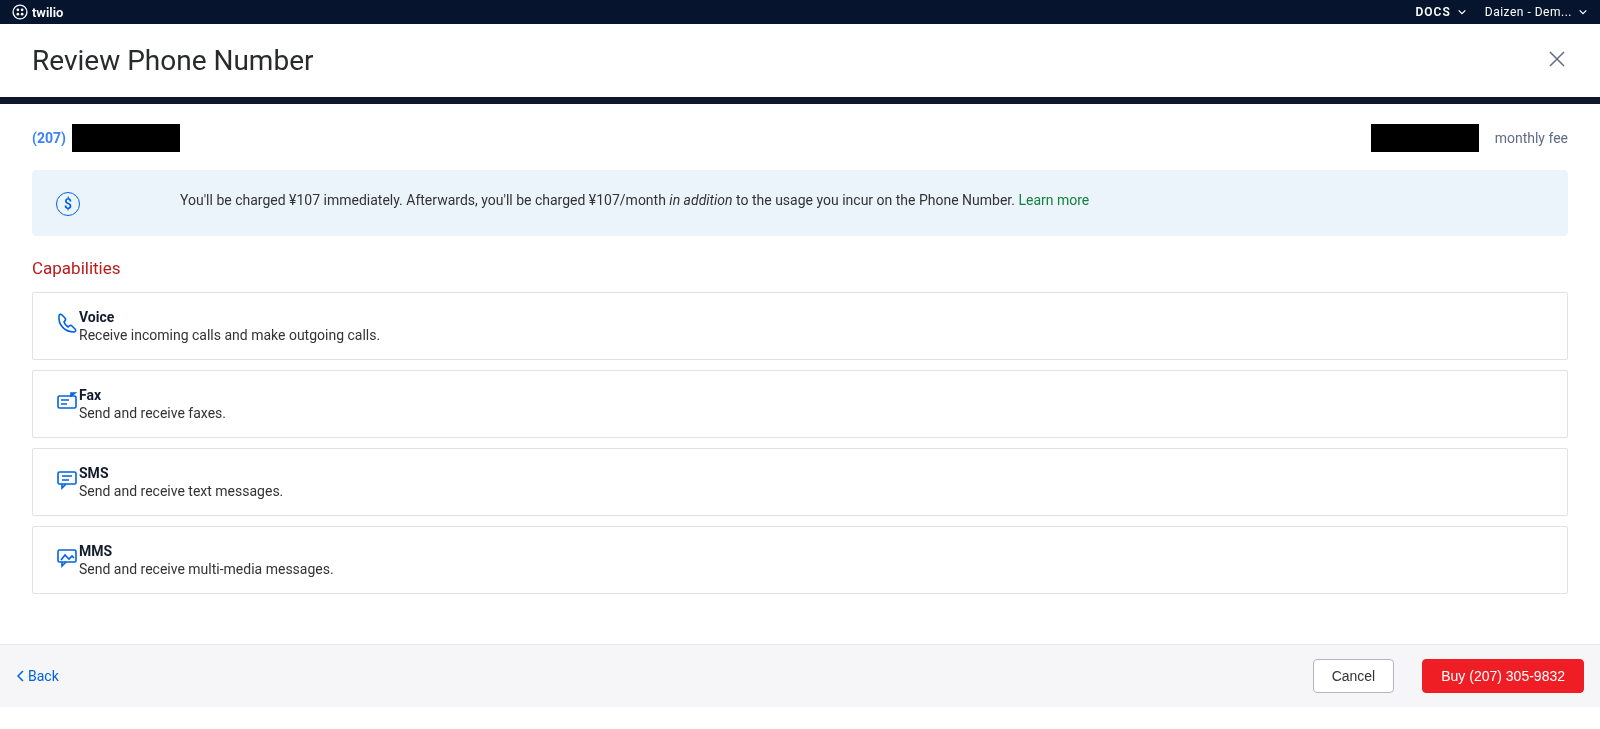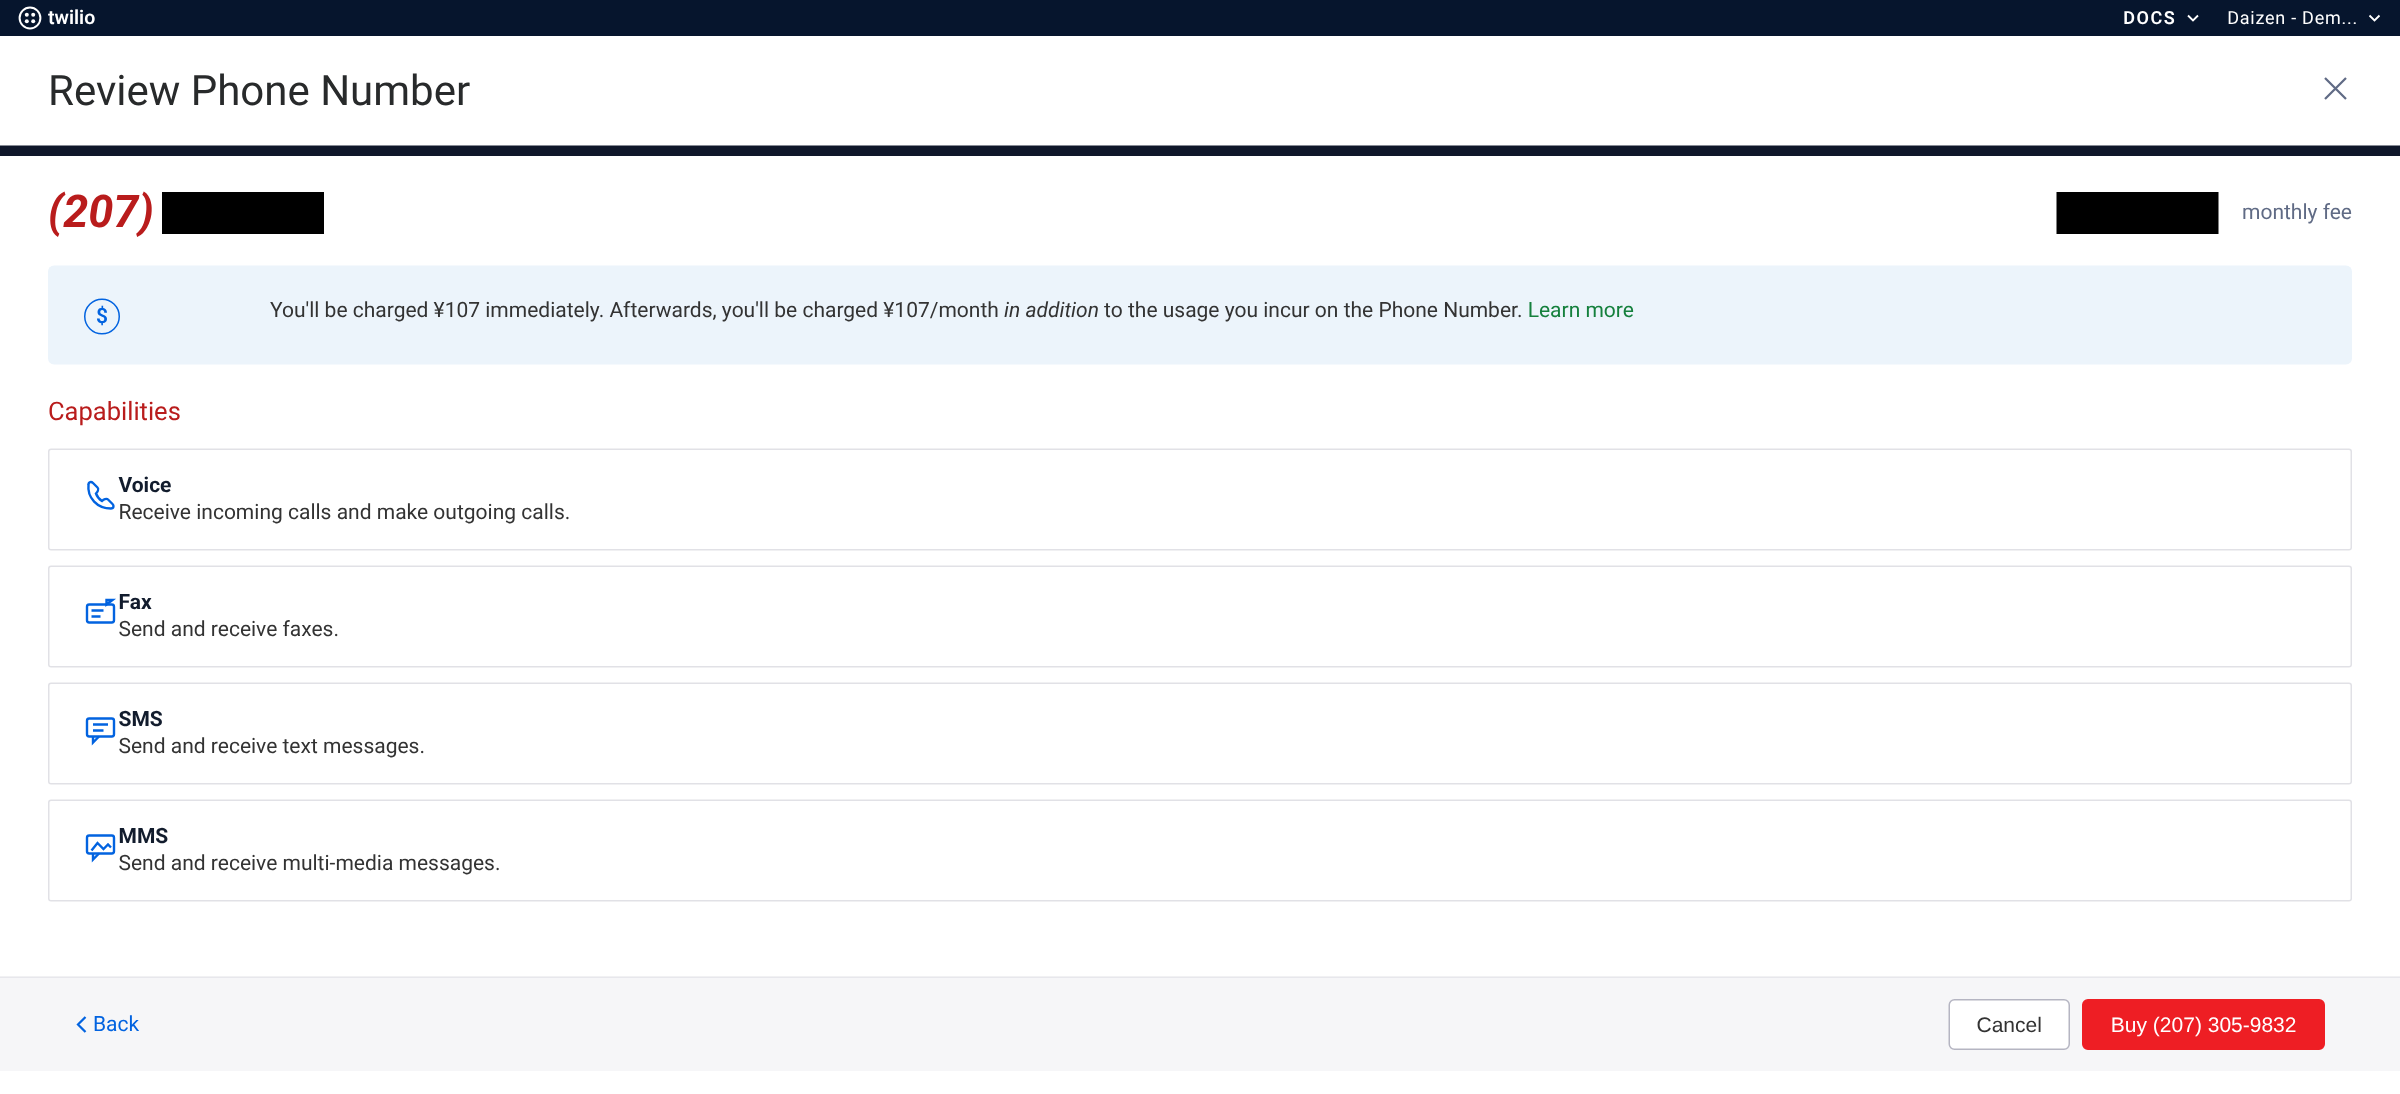--- a/index.html
+++ b/index.html
@@ -41,21 +41,21 @@
 
   .content { padding: 20px 32px 0 32px; }
 
   .number-row {
     display: flex;
     align-items: center;
     justify-content: space-between;
     margin-bottom: 18px;
   }
   .number-block { display:flex; align-items:center; gap:6px;}
-  .phone-part { font-size: 30px; font-weight: 700; color: #b91c1c; font-style: italic;}
+  .phone-part { font-size: 14px; font-weight: 700; color: #3b82f6;}
   .redact { display:inline-block; background:#000; width:108px; height:28px; }
   .fee-block { display:flex; align-items:center; gap:16px;}
   .fee-label { font-size: 14px; color: #606b85; }
 
   .info-banner {
     background: #ecf4fb;
     border-radius: 4px;
     display: flex;
     align-items: flex-start;
     padding: 20px 24px;
@@ -93,28 +93,28 @@
     align-items: flex-start;
   }
   .cap-icon { color: #0263e0; width: 24px; height:24px; flex-shrink:0; margin-top:2px;}
   .cap-title { font-weight: 700; font-size: 14px; margin-bottom: 2px;}
   .cap-desc { font-size: 14px; color: #333; }
 
   .footer {
     position: relative;
     border-top: 1px solid #e7e7ec;
     background: #f6f6f8;
-    padding: 14px 50px;
+    padding: 14px 16px;
     display: flex;
     align-items: center;
     justify-content: space-between;
     margin-top: 50px;
   }
   .back-link { color: #0263e0; font-size: 14px; cursor: pointer; display:flex; align-items:center; gap:2px;}
-  .footer-right { display: flex; align-items: flex-end; gap: 8px;}
+  .footer-right { display: flex; align-items: flex-end; gap: 28px;}
   .btn {
     padding: 8px 18px;
     font-size: 14px;
     border-radius: 4px;
     cursor: pointer;
     border: 1px solid transparent;
     min-width: 80px;
     text-align:center;
   }
   .btn-secondary { background: #fff; border-color: #b5b5c2; color: #333; }

